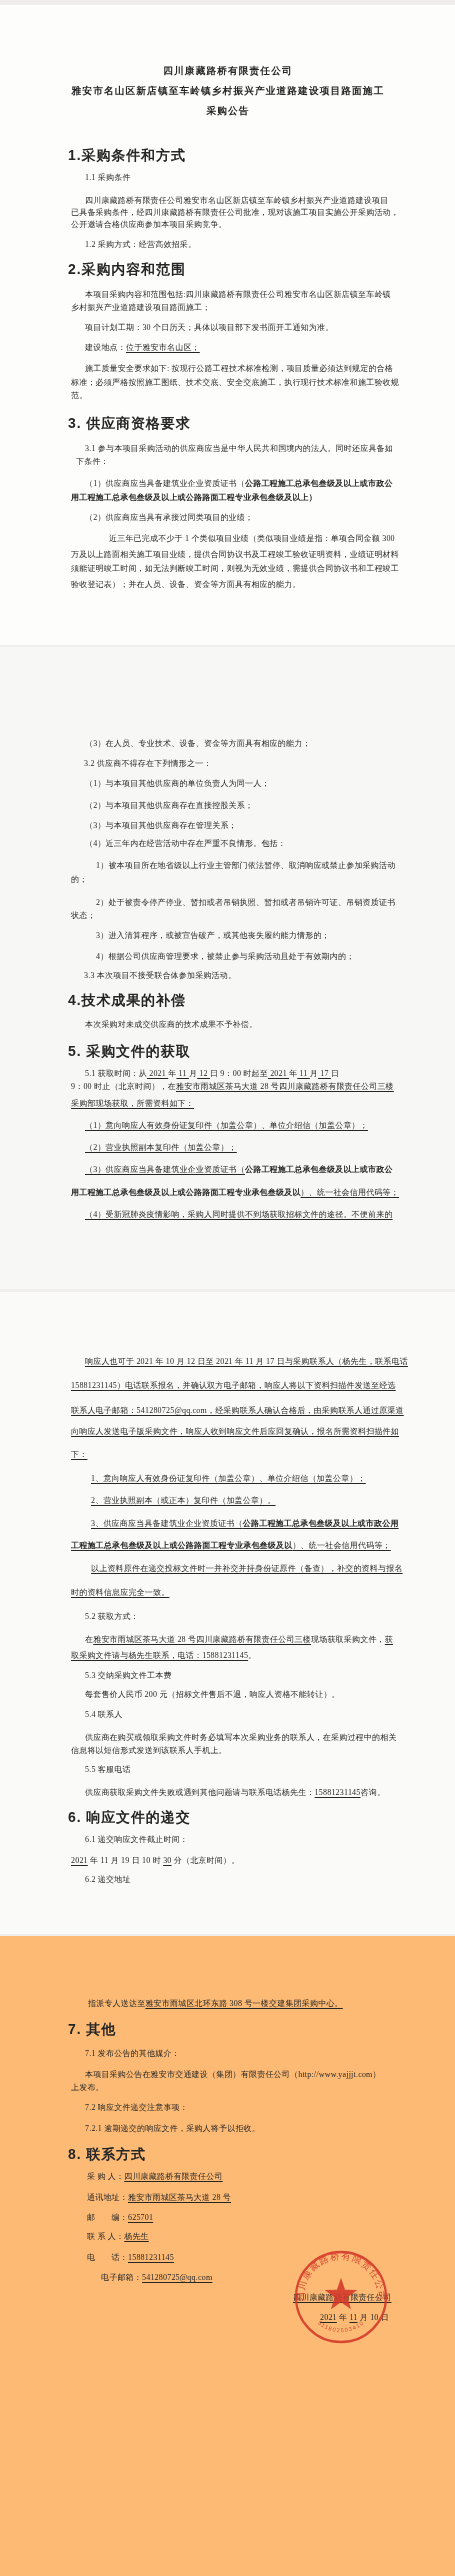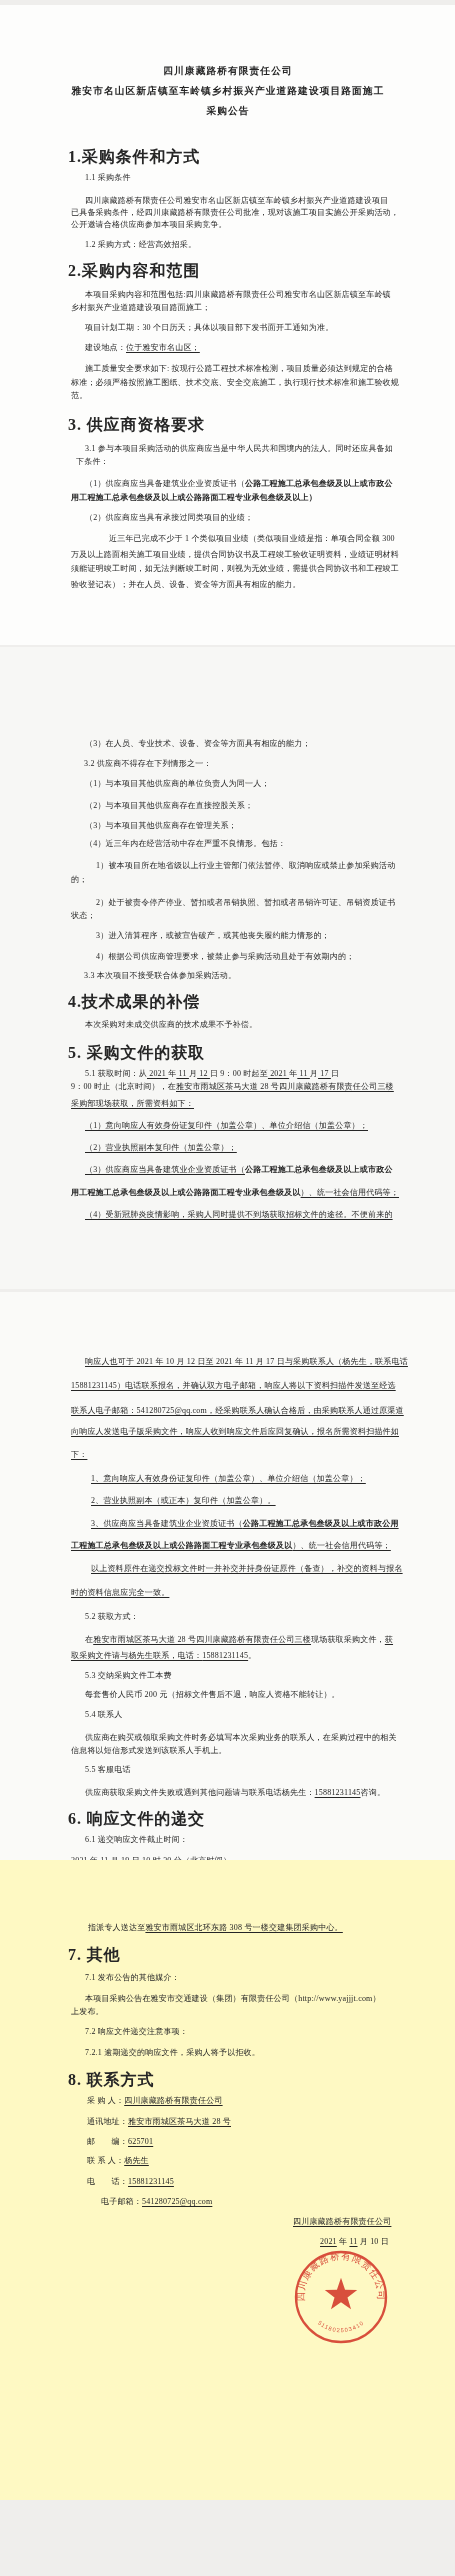--- a/index.html
+++ b/index.html
@@ -1,21 +1,21 @@
 <!DOCTYPE html>
 <html style="font-size:9px"><head>
 <meta charset="utf-8">
 <style>
   html,body{margin:0;padding:0;background:#e9e8e6;}
   #doc{position:relative;width:456px;height:2576px;background:#efeeec;overflow:hidden;
        font-family:"Liberation Serif",serif;color:#262626;padding-left:12px;}
   .page{position:absolute;left:0;width:456px;background:#fbfbf9;}
   .line{position:absolute;font-size:8px;letter-spacing:0.2px;white-space:nowrap;line-height:1.4;}
   .center{left:0;width:100%;text-align:center;}
-  .heading{font-family:Liberation Serif, serif;font-weight:bold;font-size:16px;letter-spacing:0.9px;}
+  .heading{font-family:Liberation Sans, sans-serif;font-weight:bold;font-size:14px;letter-spacing:0.9px;}
   .title{font-family:"Liberation Sans","DejaVu Sans",sans-serif;font-weight:bold;font-size:9.7px;letter-spacing:1.1px;}
   .u{text-decoration:underline;text-underline-offset:1.7px;text-decoration-thickness:0.6px;}
   .b{font-weight:bold;}
   #seal{position:absolute;left:292px;top:2248px;opacity:.88;}
 </style>
 </head>
 <body>
 
 <div id="doc">
   <div class="page" style="top: 4.6px; height: 640px; background: rgb(253, 253, 252);">
@@ -93,21 +93,21 @@
       <div class="line" style="top: 417px; left: 85px;"><span>5.4 联系人</span></div>
       <div class="line" style="top: 440px; left: 85px;"><span>供应商在购买或领取采购文件时务必填写本次采购业务的联系人，在采购过程中的相关</span></div>
       <div class="line" style="top: 453px; left: 71px;"><span>信息将以短信形式发送到该联系人手机上。</span></div>
       <div class="line" style="top: 472px; left: 85px;"><span>5.5 客服电话</span></div>
       <div class="line" style="top: 495px; left: 85px;"><span>供应商获取采购文件失败或遇到其他问题请与联系电话杨先生：</span><span class="u">15881231145</span><span>咨询。</span></div>
       <div class="line heading" style="top: 516px; left: 68px;"><span>6. 响应文件的递交</span></div>
       <div class="line" style="top: 542px; left: 85px;"><span>6.1 递交响应文件截止时间：</span></div>
       <div class="line" style="top: 563px; left: 71px;"><span class="u">2021</span><span> 年 11 月 19 日 10 时 </span><span class="u">30</span><span> 分（北京时间）。</span></div>
       <div class="line" style="top: 582px; left: 85px;"><span>6.2 递交地址</span></div>
     </div>
-    <div class="page" style="top: 1860px; height: 640px; background: #fef9c3;">
+    <div class="page" style="top: 1936px; height: 640px; background: #fdba74;">
       <div class="line" style="top: 62px; left: 88px;"><span>指派专人送达至</span><span class="u">雅安市雨城区北环东路 308 号一楼交建集团采购中心。</span></div>
       <div class="line heading" style="top: 84px; left: 68px;"><span>7. 其他</span></div>
       <div class="line" style="top: 112px; left: 85px;"><span>7.1 发布公告的其他媒介：</span></div>
       <div class="line" style="top: 133px; left: 85px;"><span>本项目采购公告在雅安市交通建设（集团）有限责任公司（http://www.yajjjt.com）</span></div>
       <div class="line" style="top: 146px; left: 71px; text-align: right;"><span>上发布。</span></div>
       <div class="line" style="top: 166px; left: 85px;"><span>7.2 响应文件递交注意事项：</span></div>
       <div class="line" style="top: 187px; left: 85px;"><span>7.2.1 逾期递交的响应文件，采购人将予以拒收。</span></div>
       <div class="line heading" style="top: 209px; left: 68px;"><span>8. 联系方式</span></div>
       <div class="line" style="top: 235px; left: 87px;"><span>采 购 人：</span><span class="u">四川康藏路桥有限责任公司</span></div>
       <div class="line" style="top: 256px; left: 87px;"><span>通讯地址：</span><span class="u">雅安市雨城区茶马大道 28 号</span></div>

